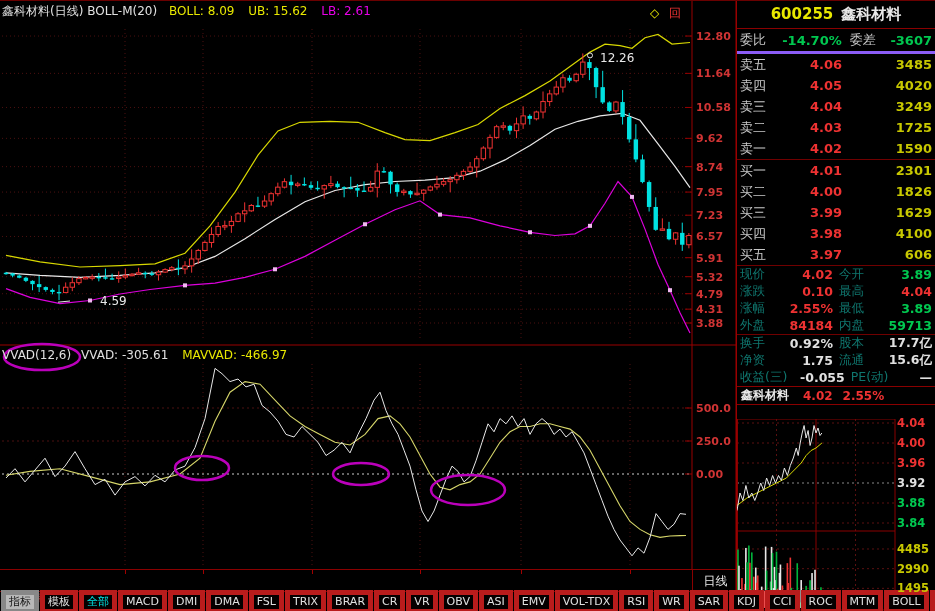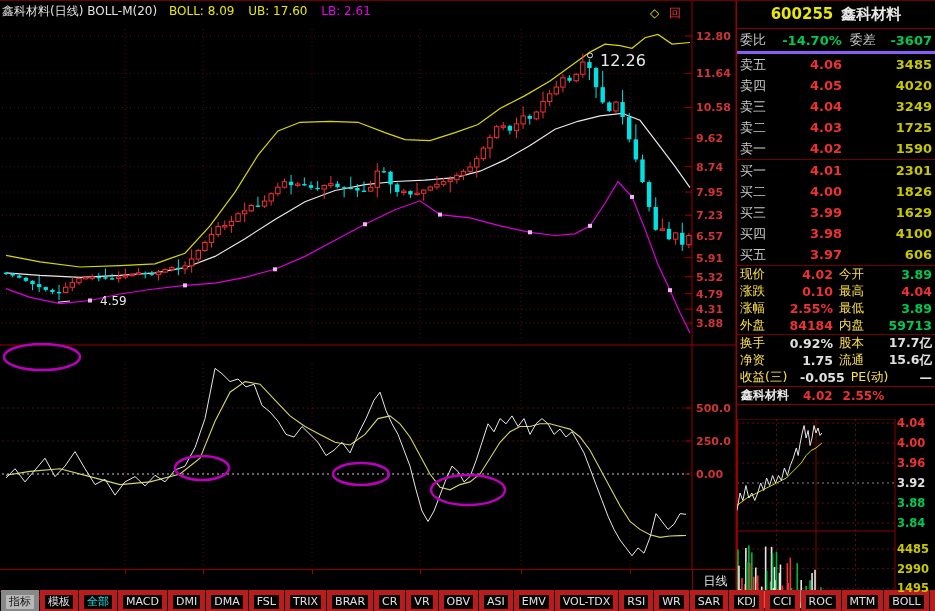--- a/index.html
+++ b/index.html
@@ -9,21 +9,21 @@
   svg{position:absolute;left:0;top:0;}
   
   #main-header{left:2px;top:2px;z-index:3;font-size:12px;color:#d0d0d0;white-space:nowrap;}
   .yel{color:#e8e800;} .mag{color:#e800e8;} .whi{color:#e0e0e0;} .red{color:#ee3232;}
   .grn{color:#00c850;}
   #win-icons{left:650px;top:4px;z-index:3;font-size:12px;}
   #win-icons .diamond{color:#e8e800;margin-right:6px;}
   #win-icons .sq{color:#ee3232;}
   .ylab{position:absolute;left:696px;width:40px;font-size:11px;font-weight:bold;color:#d03434;z-index:3;}
   .vlab{position:absolute;left:696px;width:40px;font-size:11px;font-weight:bold;color:#d03434;z-index:3;}
-  #peak-label{z-index:4;font-size:16px;color:#e8e8e8;}
+  #peak-label{z-index:4;font-size:12px;color:#e8e8e8;}
   #trough-label{z-index:4;font-size:12px;color:#e8e8e8;margin-left:28px;}
   #vvad-header{left:2px;top:347px;z-index:3;font-size:12px;white-space:nowrap;}
   
   #date-axis{left:0;top:568px;width:737px;height:23px;z-index:3;border-top:1px solid #8a0000;
              border-bottom:1px solid #8a0000;box-sizing:border-box;}
   .month{position:absolute;top:20px;font-size:11px;color:#d03434;}
   .mtick{position:absolute;top:0;width:1px;height:4px;background:#a00000;}
   #period-box{position:absolute;left:692px;top:0;width:45px;height:22px;border-left:1px solid #8a0000;
               color:#e8e8e8;font-size:12px;text-align:center;line-height:22px;}
   
@@ -41,21 +41,21 @@
   .wrow .l1{width:40px;color:#c8c8c8;}
   .wrow .v1{width:70px;text-align:right;font-weight:bold;}
   .wrow .l2{width:44px;color:#c8c8c8;margin-left:8px;}
   .wrow .v2{flex:1;text-align:right;font-weight:bold;}
   .orow{display:flex;align-items:center;height:21px;padding:0 3px;font-size:13px;}
   .orow .lbl{width:46px;color:#c8c8c8;}
   .orow .prc{width:56px;text-align:right;font-weight:bold;color:#ee3232;}
   .orow .vol{flex:1;text-align:right;font-weight:bold;color:#c8c800;}
   .rdiv{height:0;border-bottom:1px solid #700000;}
   .srow{display:flex;align-items:center;height:17px;padding:0 3px;font-size:12.5px;}
-  .srow .l{width:44px;color:#fde047;white-space:nowrap;}
+  .srow .l{width:44px;color:#0f766e;white-space:nowrap;}
   .srow .l.wide{width:60px;}
   .srow .v{flex:1;text-align:right;font-weight:bold;white-space:nowrap;}
   .srow .l2m{margin-left:6px;}
   #mini-header{display:flex;align-items:center;height:17px;border-top:1px solid #8a0000;border-bottom:1px solid #8a0000;
                font-size:12px;font-weight:bold;padding:0 4px;}
   #mini-header .nm{color:#e8e8e8;margin-right:14px;}
   #mini-header .pr{color:#ee3232;margin-right:10px;}
   #mini-header .pc{color:#ee3232;}
   .mlab{position:absolute;left:160px;width:37px;font-size:11.5px;font-weight:bold;text-align:left;z-index:3;}
 </style>
@@ -338,21 +338,21 @@
       <ellipse cx="42" cy="356" rx="38" ry="13" fill="none" stroke="#bb00bb" stroke-width="2.5"></ellipse>
       <ellipse cx="202" cy="467" rx="27" ry="12" fill="none" stroke="#bb00bb" stroke-width="2.5"></ellipse>
       <ellipse cx="361" cy="473" rx="28" ry="11" fill="none" stroke="#bb00bb" stroke-width="2.5"></ellipse>
       <ellipse cx="468" cy="489" rx="37" ry="15" fill="none" stroke="#bb00bb" stroke-width="2.5"></ellipse>
     </svg>
 
   <div id="main-header" class="abs">
     <span class="whi">鑫科材料(日线)</span>
     <span class="whi">BOLL-M(20)</span>
     <span class="yel" style="margin-left:8px">BOLL: 8.09</span>
-    <span class="yel" style="margin-left:10px">UB: 17.60</span>
+    <span class="yel" style="margin-left:10px">UB: 15.62</span>
     <span class="mag" style="margin-left:10px">LB: 2.61</span>
   </div>
 
   <div id="win-icons" class="abs">
     <span class="diamond">◇</span>
     <span class="sq">回</span>
   </div>
 
   <div id="price-axis">
       <div class="ylab" style="top: 29.0436px;">12.80</div>
@@ -365,20 +365,25 @@
       <div class="ylab" style="top: 229.463px;">6.57</div>
       <div class="ylab" style="top: 250.695px;">5.91</div>
       <div class="ylab" style="top: 269.675px;">5.32</div>
       <div class="ylab" style="top: 286.725px;">4.79</div>
       <div class="ylab" style="top: 302.167px;">4.31</div>
       <div class="ylab" style="top: 316px;">3.88</div>
     </div>
   <div id="peak-label" class="abs" style="left:600px;top:50px">12.26</div>
   <div id="trough-label" class="abs" style="left:72px;top:293px">4.59</div>
 
+  <div id="vvad-header" class="abs">
+    <span class="whi">VVAD(12,6)</span>
+    <span class="whi" style="margin-left:6px">VVAD: -305.61</span>
+    <span class="yel" style="margin-left:10px">MAVVAD: -466.97</span>
+  </div>
   <div id="vvad-axis">
       <div class="vlab" style="top: 401px;">500.0</div>
       <div class="vlab" style="top: 434px;">250.0</div>
       <div class="vlab" style="top: 467px;">0.00</div>
     </div>
 
   <div id="date-axis" class="abs">
     <div id="period-box">日线</div>
   <div class="month" style="left: 5px;">2014年</div>
       <div class="mtick" style="left: 125px;"></div>

